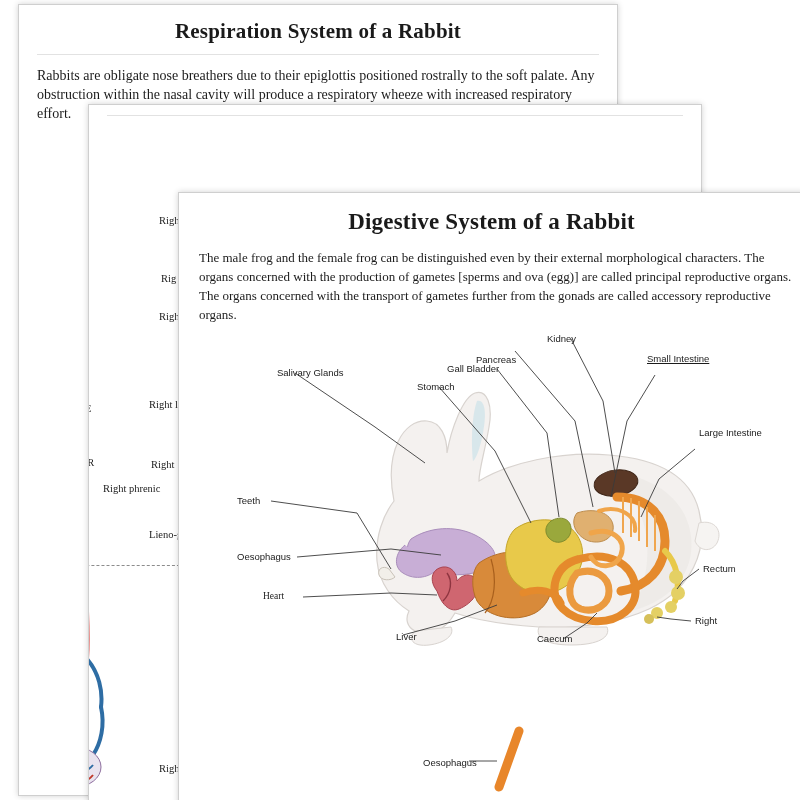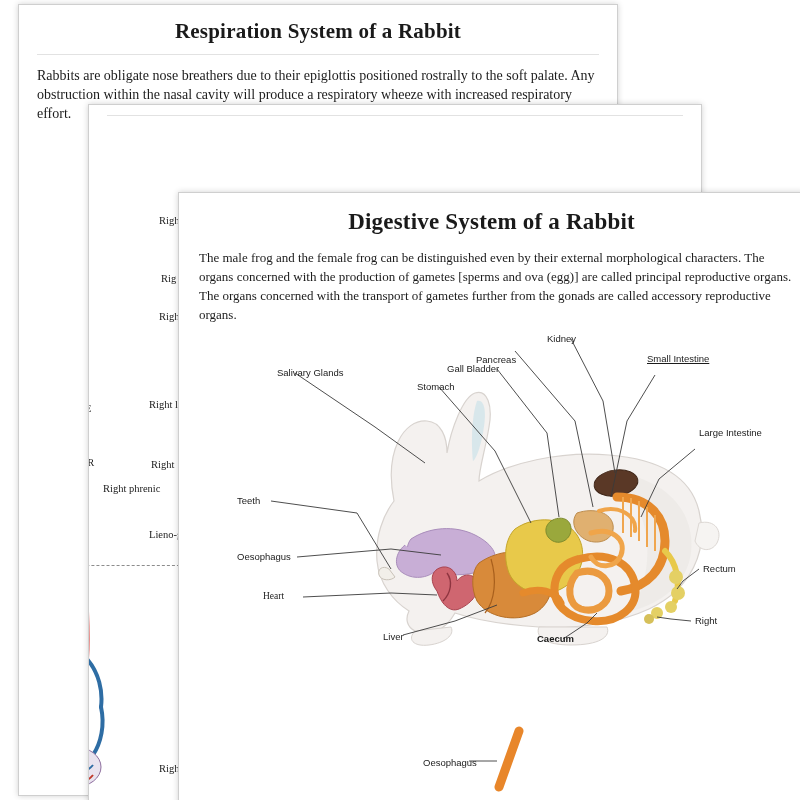--- a/index.html
+++ b/index.html
@@ -285,22 +285,22 @@
       <div class="dig-label" style="left:88px; top:66px;margin-left:10px;">Salivary Glands</div>
       <div class="dig-label" style="left:238px; top:80px;">Stomach</div>
       <div class="dig-label" style="left:268px; top:62px;">Gall Bladder</div>
       <div class="dig-label" style="left:297px; top:53px;">Pancreas</div>
       <div class="dig-label" style="left:368px; top:32px;">Kidney</div>
       <div class="dig-label" style="left:468px; top:52px;text-decoration:underline;">Small Intestine</div>
       <div class="dig-label" style="left:520px; top:126px;">Large Intestine</div>
       <div class="dig-label" style="left:58px; top:194px;">Teeth</div>
       <div class="dig-label" style="left:58px; top:250px;">Oesophagus</div>
       <div class="dig-label" style="left:84px; top:290px;font-family:Liberation Serif, serif;">Heart</div>
-      <div class="dig-label" style="left:204px; top:330px;text-align:right;">Liver</div>
-      <div class="dig-label" style="left:358px; top:332px;font-weight:bold;">Caecum</div>
+      <div class="dig-label" style="left:217px; top:330px;text-align:right;">Liver</div>
+      <div class="dig-label" style="left:358px; top:332px;">Caecum</div>
       <div class="dig-label" style="left:524px; top:262px;">Rectum</div>
       <div class="dig-label" style="left:516px; top:314px;">Right</div>
     </div>
 
     <svg style="position:absolute; left:300px; top:532px;" width="70" height="70">
       <path d="M20,62 L40,6" stroke="#e8862a" stroke-width="9" stroke-linecap="round"></path>
     </svg>
     <div class="bottom-label" style="left:244px; top:564px;">Oesophagus</div>
     <svg style="position:absolute; left:290px; top:560px;" width="30" height="12">
       <line x1="0" y1="8" x2="28" y2="8" stroke="#3a3a3a" stroke-width="0.9"></line>

